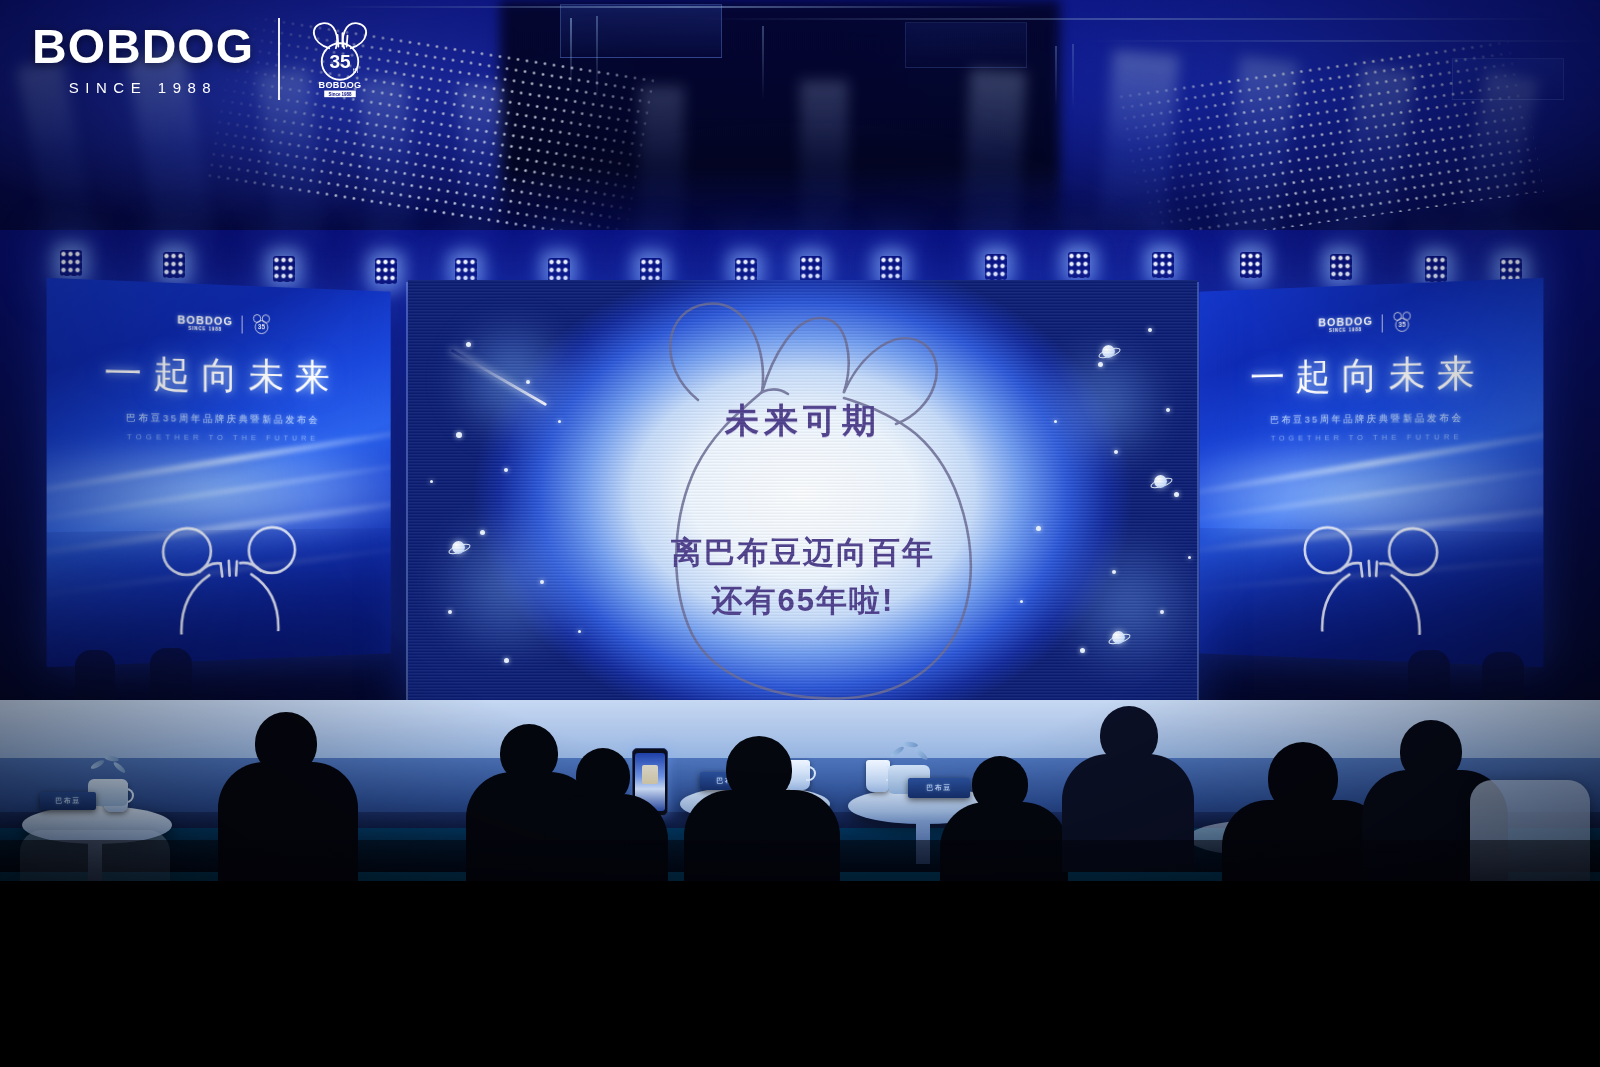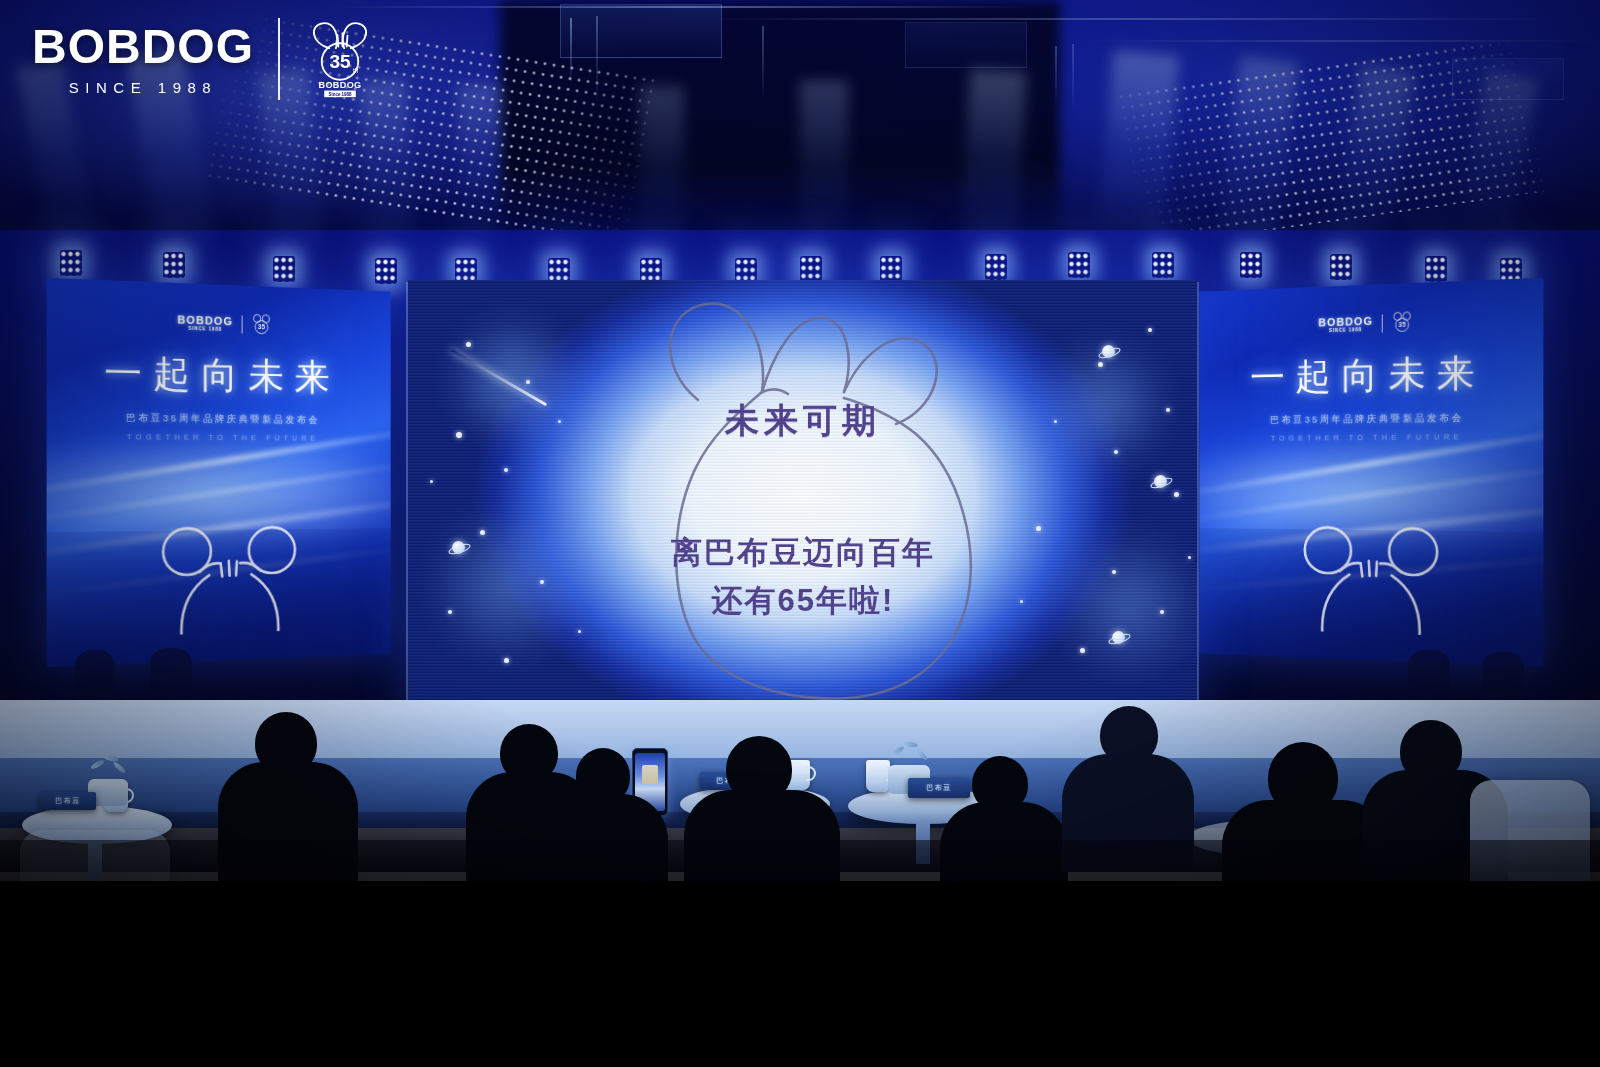--- a/index.html
+++ b/index.html
@@ -1,20 +1,20 @@
 <!DOCTYPE html>
 <html><head>
 <meta charset="utf-8">
 <style>
   html,body{margin:0;padding:0;background:#000;}
   body{font-family:"Liberation Sans",sans-serif;}
 
   #stage-photo{
     position:relative;width:1600px;height:881px;overflow:hidden;
-    background:#737373;
+    background:#0369a1;
   }
 
   
   .ceiling{
     position:absolute;left:0;top:0;width:1600px;height:300px;
     background:
       radial-gradient(ellipse 600px 200px at 300px 90px, rgba(60,90,255,.55), rgba(10,16,90,0) 70%),
       radial-gradient(ellipse 700px 220px at 1250px 80px, rgba(40,70,240,.50), rgba(8,12,80,0) 72%),
       linear-gradient(180deg,#0d169c 0%,#0a1180 26%,#070c58 58%,#04062c 100%);
   }

